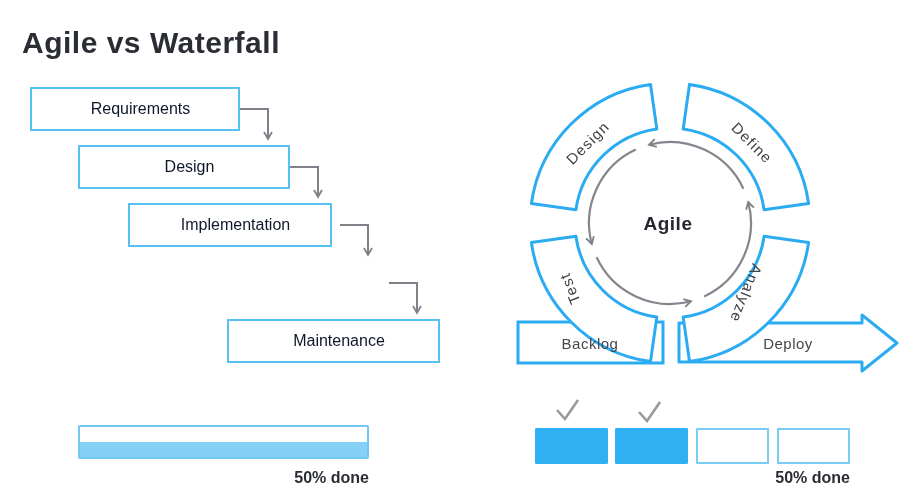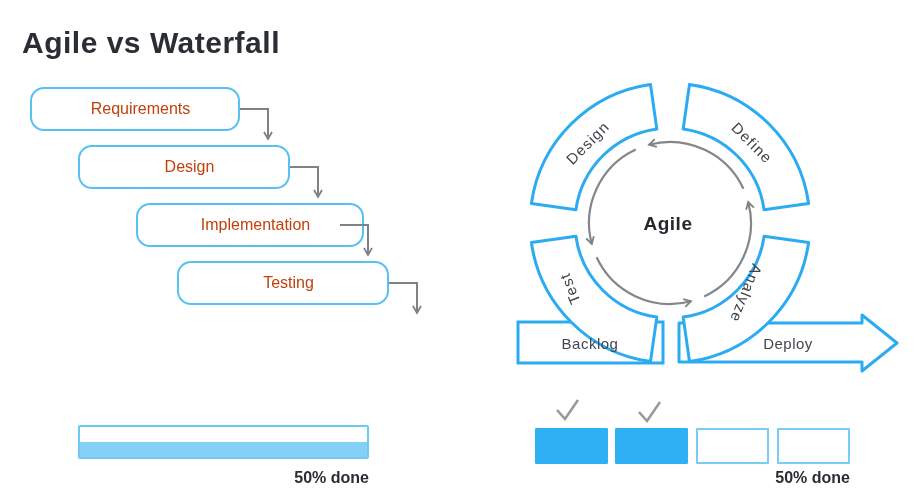--- a/index.html
+++ b/index.html
@@ -1,20 +1,20 @@
 <!DOCTYPE html>
 <html><head>
 <meta charset="utf-8">
 <style>
   html,body{margin:0;padding:0;background:#ffffff;width:917px;height:500px;overflow:hidden;
     font-family:"Liberation Sans","DejaVu Sans",sans-serif;}
   .stage{position:relative;width:917px;height:500px;background:#fff;}
   .title{position:absolute;left:22px;top:6px;font-size:30px;font-weight:800;color:#2b2d35;letter-spacing:.5px;margin-top:20px;}
-  .wbox{position:absolute;height:44px;background:#fff;border:2px solid #57c1f3;border-radius:14px;
-    display:flex;align-items:center;justify-content:center;font-size:16px;color:#c2410c;box-sizing:border-box;padding-left:11px;}
+  .wbox{position:absolute;height:44px;background:#fff;border:2px solid #57c1f3;border-radius:0;
+    display:flex;align-items:center;justify-content:center;font-size:16px;color:#0f172a;box-sizing:border-box;padding-left:11px;}
   .svg-layer{position:absolute;left:0;top:0;width:917px;height:500px;}
   .pbar{position:absolute;left:78px;top:425px;width:291px;height:34px;border:2px solid #6fc9f3;
     border-radius:2px;box-sizing:border-box;background:#fff;}
   .pbar-fill{position:absolute;left:0;bottom:0;width:100%;height:50%;background:#84d1f5;}
   .plabel{position:absolute;top:469px;font-size:16px;font-weight:700;color:#2b2d35;text-align:right;}
   .sq{position:absolute;top:428px;width:73px;height:36px;box-sizing:border-box;border-radius:1px;}
   .sq.filled{background:#2fb0f3;border:1px solid #2fb0f3;}
   .sq.empty{background:#fff;border:2px solid #79ccf4;}
   svg text{font-family:"Liberation Sans","DejaVu Sans",sans-serif;}
   .ring-label{font-size:15px;fill:#3e4147;letter-spacing:1.2px;}
@@ -23,22 +23,22 @@
 </style>
 </head>
 <body>
 
 <div class="stage">
 
   <div class="title">Agile vs Waterfall</div>
 
   <div class="wbox" style="left:30px;top:87px;width:210px;">Requirements</div>
   <div class="wbox" style="left:78px;top:145px;width:212px;">Design</div>
-  <div class="wbox" style="left:136px;top:203px;width:228px;">Implementation</div>
-  <div class="wbox" style="left:177px;top:261px;width:212px;">Testing</div>
+  <div class="wbox" style="left:128px;top:203px;width:204px;">Implementation</div>
+  <div class="wbox" style="left:227px;top:319px;width:213px;">Maintenance</div>
 
   <div class="pbar">
     <div class="pbar-fill"></div>
   </div>
   <div class="plabel" style="left:78px;width:291px;">50% done</div>
 
   <div class="sq filled" style="left:535px;"></div>
   <div class="sq filled" style="left:615px;"></div>
   <div class="sq empty" style="left:696px;"></div>
   <div class="sq empty" style="left:777px;"></div>

